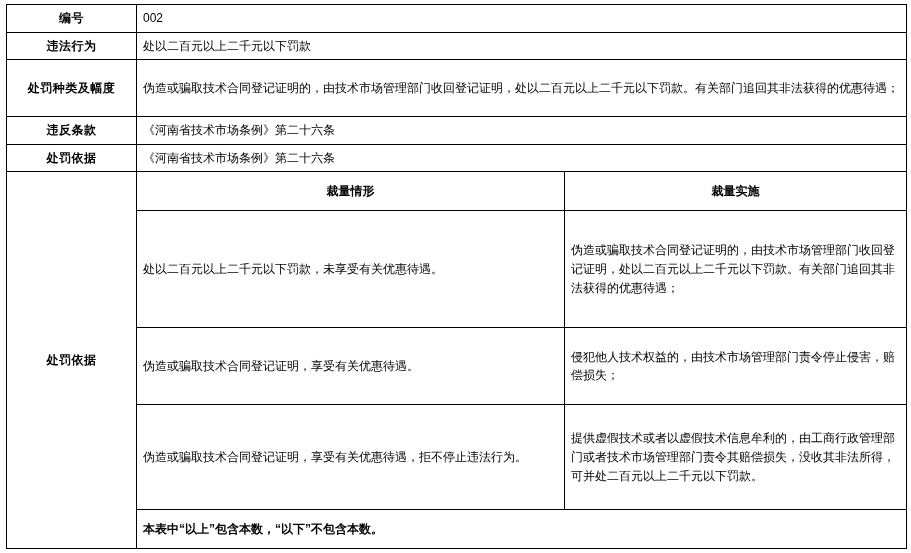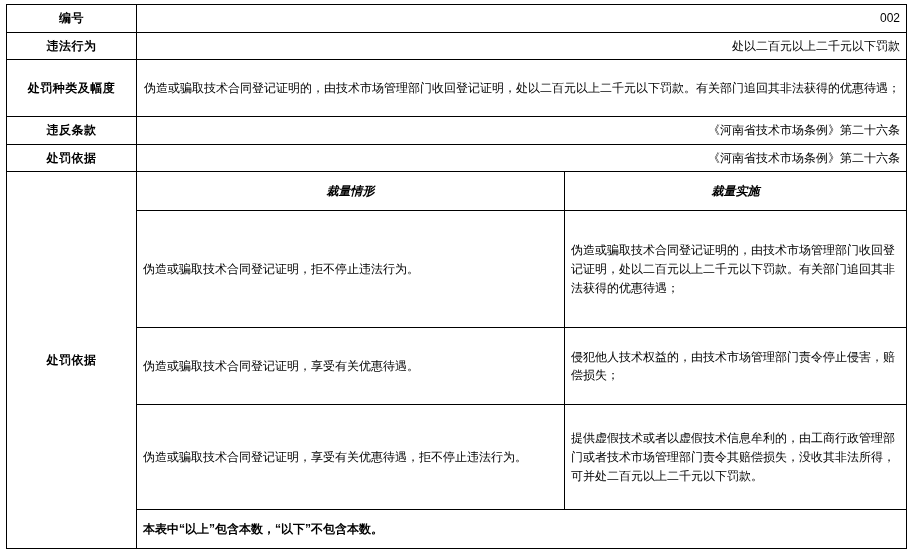--- a/index.html
+++ b/index.html
@@ -34,28 +34,27 @@
     line-height: 1.55;
     margin-top: 18px;
   }
   td.label {
     text-align: center;
     font-weight: bold;
     font-size: 13.5px;
     letter-spacing: 0.5px;
   }
   td.value {
-    text-align: right;
+    text-align: left;
     font-size: 12px;
   }
   td.colhead {
     text-align: center;
     font-weight: bold;
     font-size: 13px;
-    font-style: italic;
   }
   td.cell-case {
     text-align: left;
     font-size: 12px;
     line-height: 1.7;
   }
   td.cell-range {
     text-align: left;
     font-size: 12px;
     line-height: 1.85;
@@ -98,21 +97,21 @@
         <td class="value" colspan="2">《河南省技术市场条例》第二十六条</td>
       </tr>
 
       <tr>
         <td class="label" rowspan="5">处罚依据</td>
         <td class="colhead" style="height:30px">裁量情形</td>
         <td class="colhead">裁量实施</td>
       </tr>
 
       <tr>
-        <td class="cell-case" style="height:108px">伪造或骗取技术合同登记证明，拒不停止违法行为。</td>
+        <td class="cell-case" style="height:108px">处以二百元以上二千元以下罚款，未享受有关优惠待遇。</td>
         <td class="cell-range">伪造或骗取技术合同登记证明的，由技术市场管理部门收回登记证明，处以二百元以上二千元以下罚款。有关部门追回其非法获得的优惠待遇；</td>
       </tr>
 
       <tr>
         <td class="cell-case" style="height:68px">伪造或骗取技术合同登记证明，享受有关优惠待遇。</td>
         <td class="cell-range">侵犯他人技术权益的，由技术市场管理部门责令停止侵害，赔偿损失；</td>
       </tr>
 
       <tr>
         <td class="cell-case" style="height:96px">伪造或骗取技术合同登记证明，享受有关优惠待遇，拒不停止违法行为。</td>

